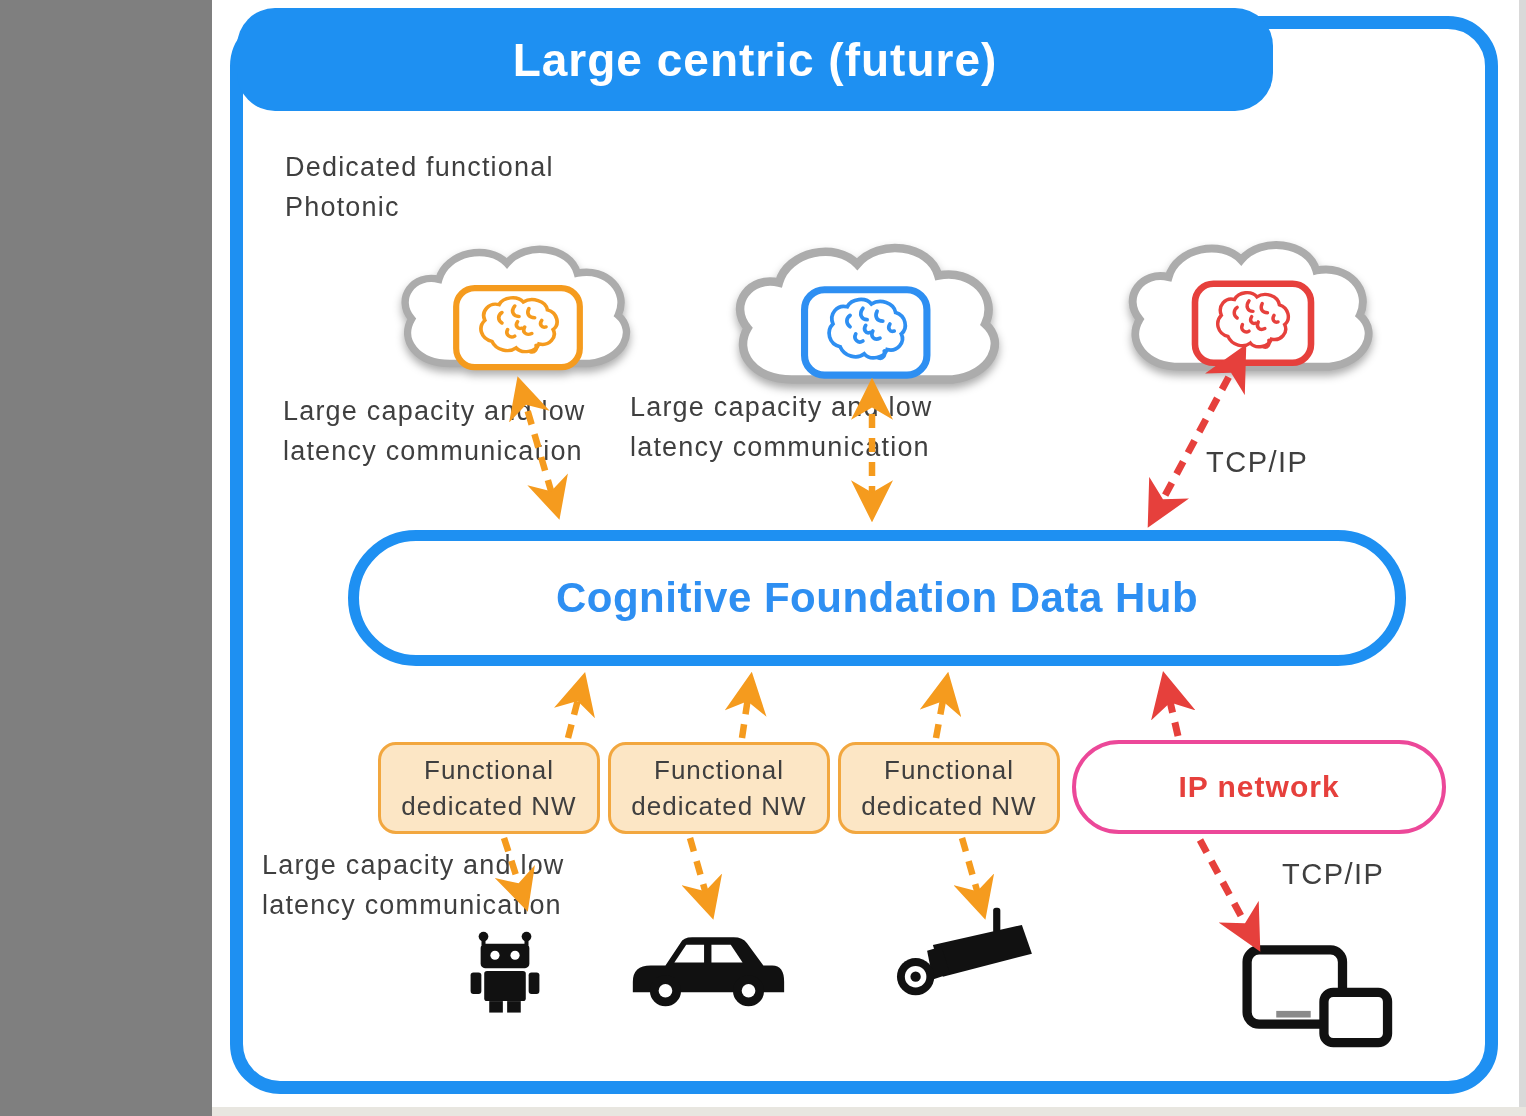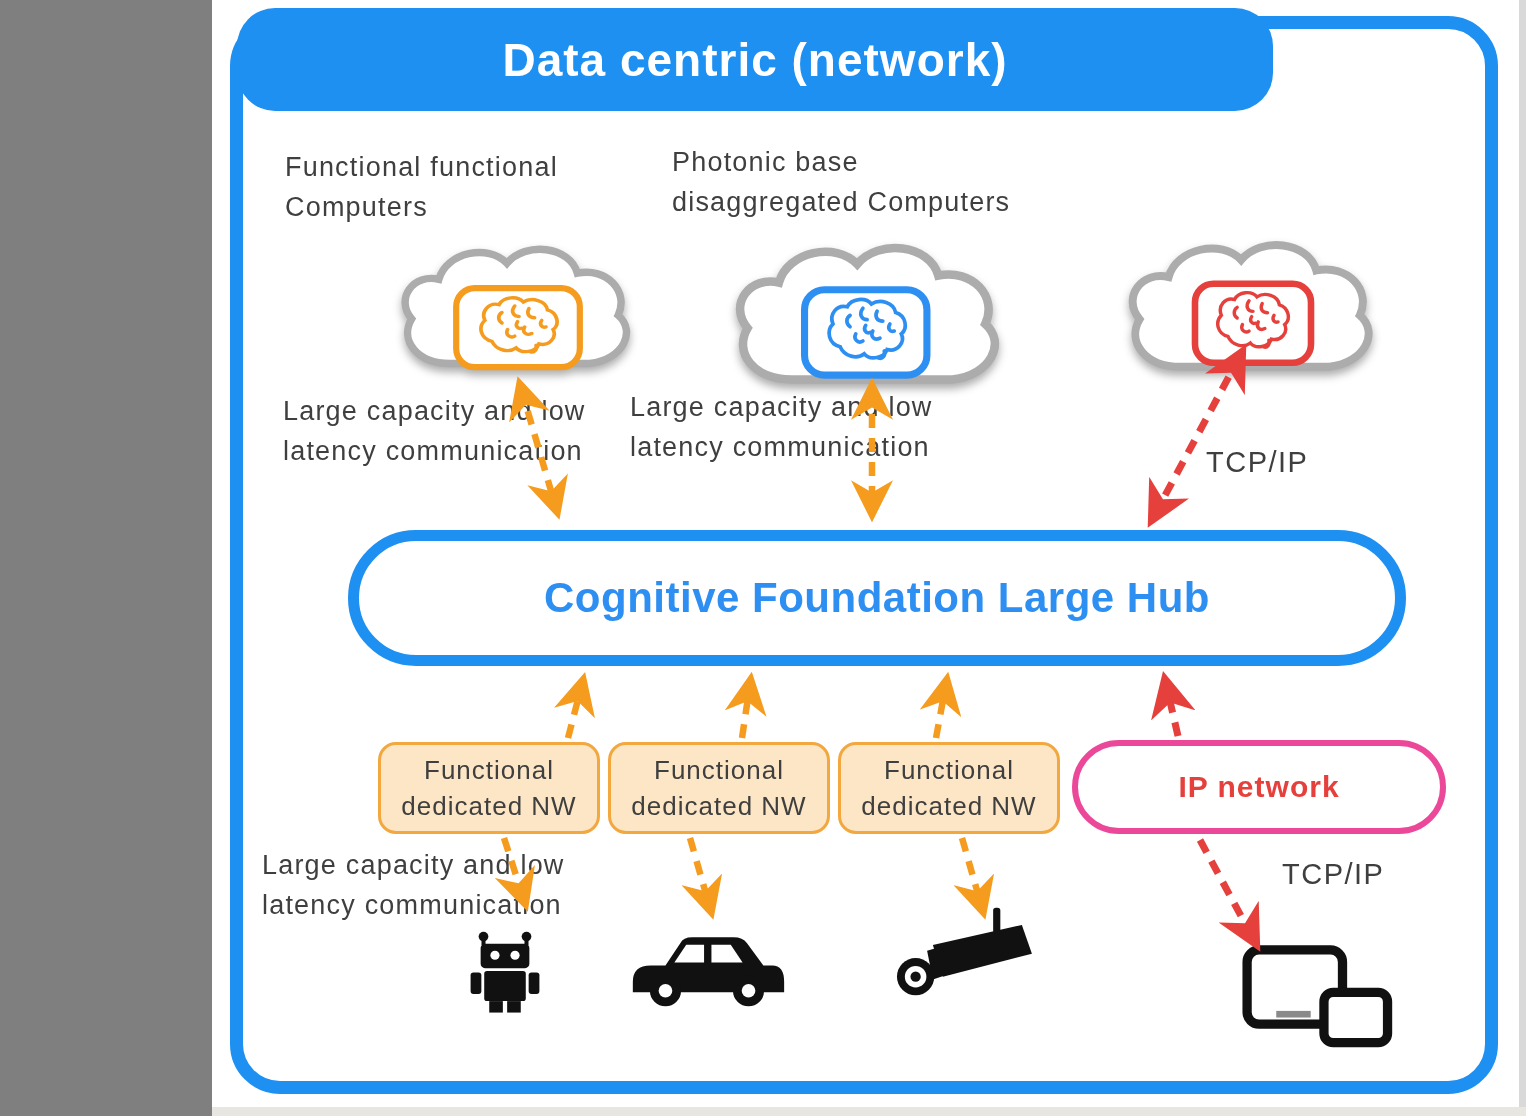--- a/index.html
+++ b/index.html
@@ -40,21 +40,21 @@
 
   .nw-box {
     position:absolute; top:742px; height:92px; width:222px;
     background:#fce6c5; border:3px solid #f2a73f; border-radius:18px;
     display:flex; align-items:center; justify-content:center; text-align:center;
     color:#3f3f3f; font-size:26px; letter-spacing:1px; line-height:1.4;
     padding:4px 16px;
   }
   .ip-pill {
     position:absolute; left:1072px; top:740px; width:374px; height:94px;
-    background:#ffffff; border:6px solid #ec4899; border-radius:48px;
+    background:#ffffff; border:4px solid #ec4899; border-radius:48px;
     display:flex; align-items:center; justify-content:center;
   }
   .ip-label { color:#e6403c; font-size:30px; font-weight:bold; letter-spacing:1px; }
 
   .tcpip { position:absolute; color:#3f3f3f; font-size:29px; letter-spacing:1.5px; }
 
   .icon-abs { position:absolute; }
   .arrows { position:absolute; left:0; top:0; width:1526px; height:1116px; pointer-events:none; }
 </style>
 </head>
@@ -62,25 +62,24 @@
 
 <div id="stage">
 
   <div class="sidebar"></div>
   <div class="right-strip"></div>
   <div class="bottom-strip"></div>
 
   <div class="frame"></div>
 
   <div class="banner">
-    <span class="banner-title">Data centric (network)</span>
+    <span class="banner-title">Large centric (future)</span>
   </div>
 
-  <div class="lbl" style="left:285px; top:148px; width:320px;">Functional functional Computers</div>
-  <div class="lbl" style="left:672px; top:143px; width:380px;">Photonic base disaggregated Computers</div>
+  <div class="lbl" style="left:285px; top:148px; width:320px;">Dedicated functional Photonic</div>
 
   <svg class="cloud-svg" style="left:382px; top:228px;" width="272" height="172" viewBox="0 0 220 130">
     <path d="M55 105 C28 105 14 86 24 69 C10 52 26 32 46 37 C52 15 86 8 101 24 C116 6 152 10 158 32 C182 27 200 47 191 66 C206 79 195 102 168 105 Z" fill="#ffffff" stroke="#acacac" stroke-width="6"></path>
     <rect x="60" y="44" width="100" height="64" rx="15" fill="#ffffff" stroke="#f59b1e" stroke-width="5"></rect>
     <g transform="translate(74,50) scale(1.15,1.06)" stroke="#f59b1e" stroke-width="2.6" fill="none" stroke-linecap="round">
       <path d="M13 35 C5 33 3 24 8 19 C5 12 11 5 18 7 C21 1 31 0 35 5 C41 1 51 4 52 11 C59 13 61 22 56 26 C59 32 53 39 46 37 C44 43 34 45 30 40 C25 44 16 42 13 35 Z"></path>
       <path d="M44 38 C45 41 43 44 40 43"></path>
       <path d="M20 13 C17 15 17 19 20 21"></path>
       <path d="M29 8 C26 12 28 16 32 16"></path>
       <path d="M39 10 C37 14 39 17 43 17"></path>
@@ -121,21 +120,21 @@
       <path d="M48 19 C46 22 48 25 51 24"></path>
       <path d="M31 20 C29 23 31 26 34 25"></path>
     </g>
   </svg>
 
   <div class="lbl" style="left:283px; top:392px; width:310px;">Large capacity and low latency communication</div>
   <div class="lbl" style="left:630px; top:388px; width:310px;">Large capacity and low latency communication</div>
   <div class="tcpip" style="left:1206px; top:446px;">TCP/IP</div>
 
   <div class="hub">
-    <span class="hub-label">Cognitive Foundation Large Hub</span>
+    <span class="hub-label">Cognitive Foundation Data Hub</span>
   </div>
 
   <div class="nw-box" style="left:378px;">Functional dedicated NW</div>
   <div class="nw-box" style="left:608px;">Functional dedicated NW</div>
   <div class="nw-box" style="left:838px;">Functional dedicated NW</div>
 
   <div class="ip-pill">
     <span class="ip-label">IP network</span>
   </div>
 

